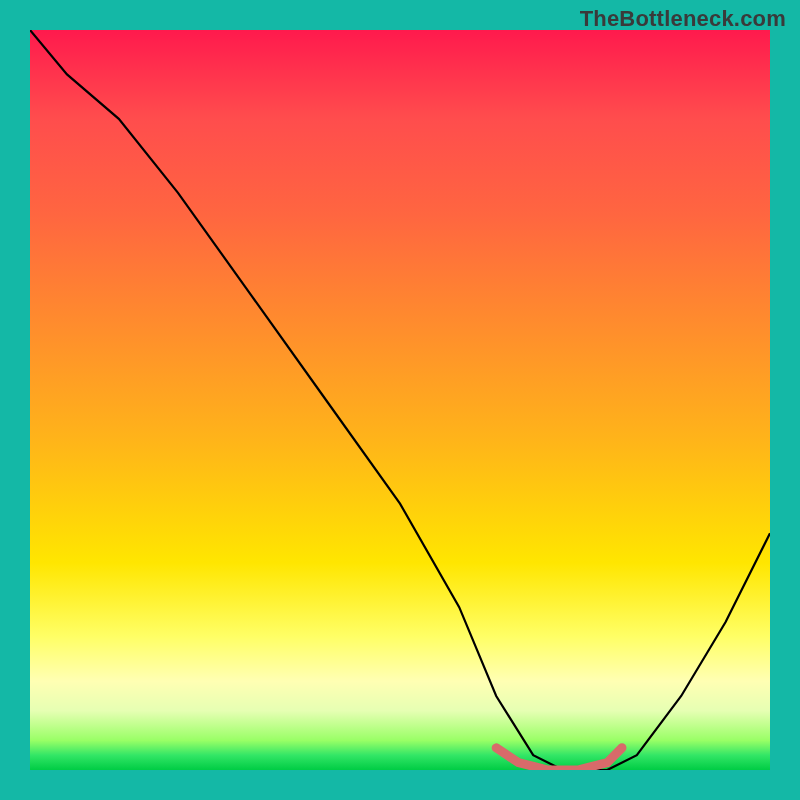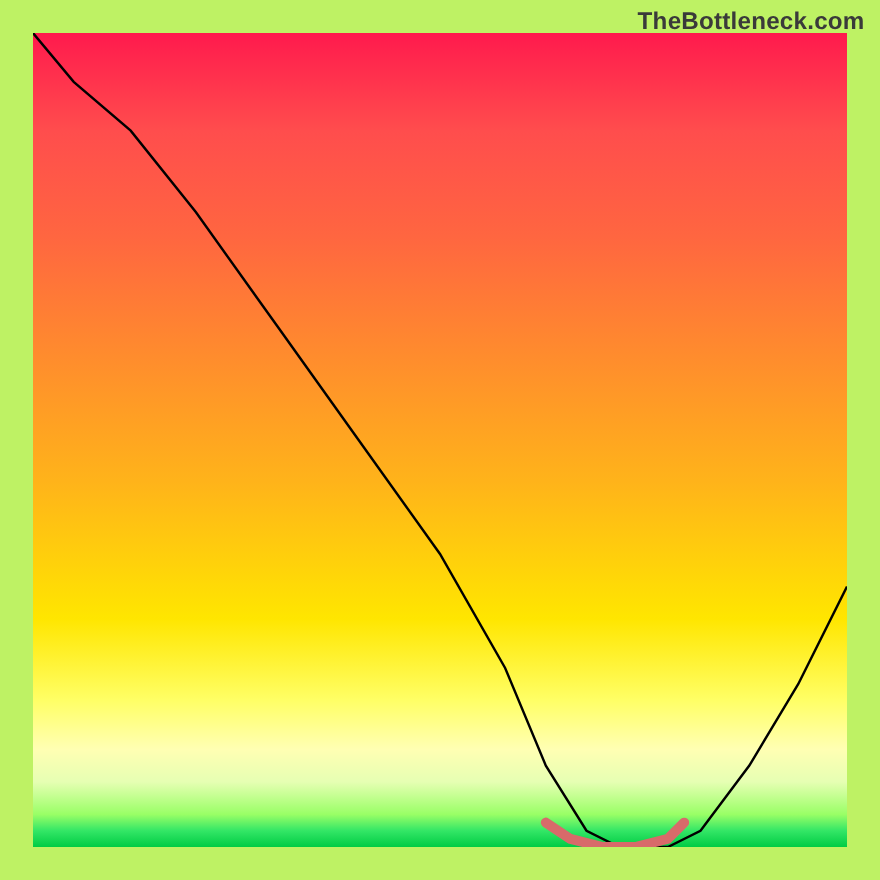--- a/index.html
+++ b/index.html
@@ -8,21 +8,21 @@
     width: 800px;
     height: 800px;
     background: #000;
     font-family: Arial, Helvetica, sans-serif;
     overflow: hidden;
   }
   .frame {
     position: relative;
     width: 800px;
     height: 800px;
-    background: #bef264;
+    background: #14b8a6;
   }
   .plot {
     position: absolute;
     left: 30px;
     top: 30px;
     width: 740px;
     height: 740px;
     background: linear-gradient(
       to bottom,
       #ff1a4d 0%,

